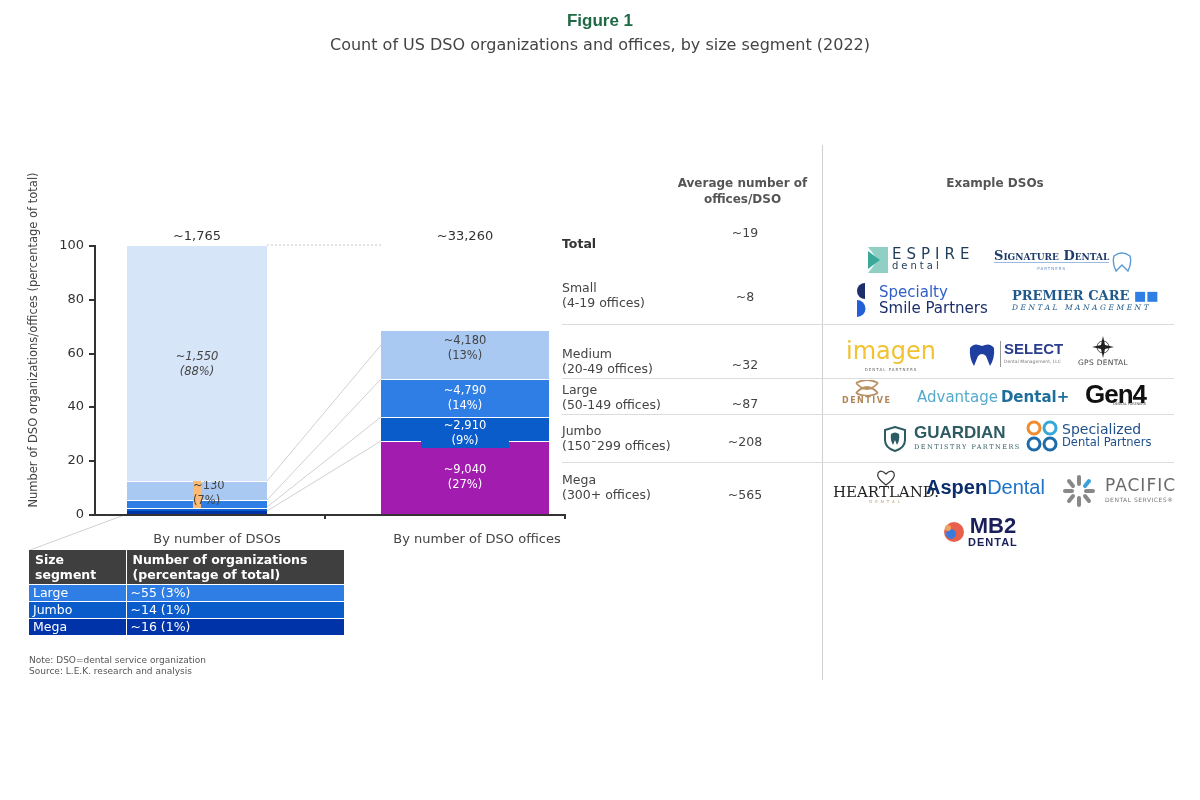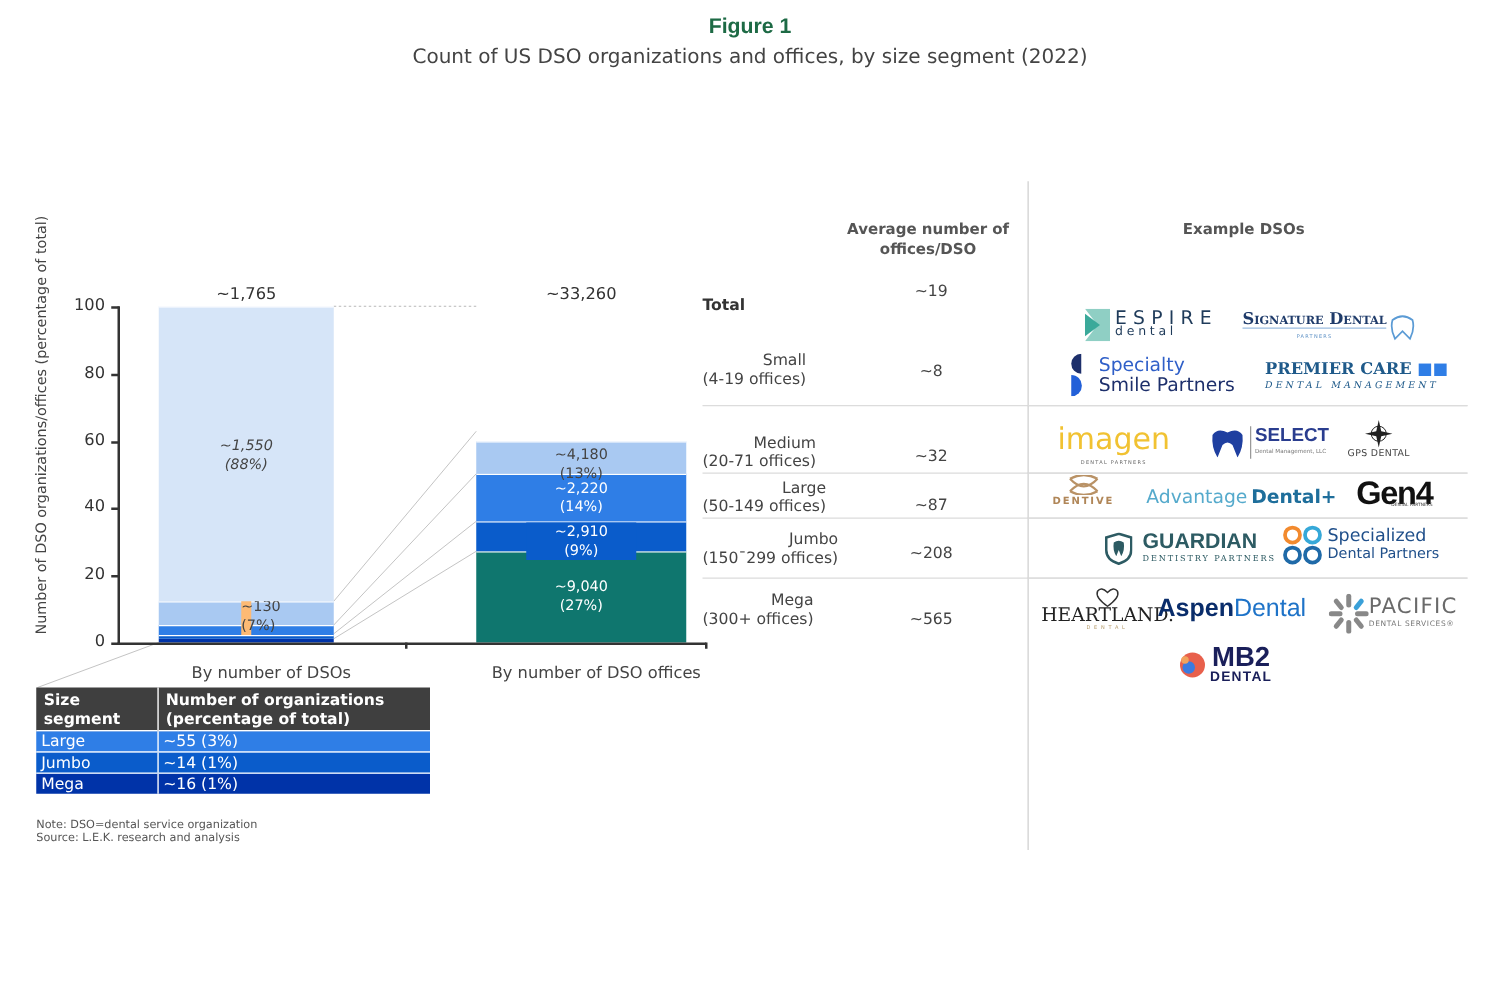--- a/index.html
+++ b/index.html
@@ -23,21 +23,21 @@
   .bar { position: absolute; display: flex; flex-direction: column-reverse; }
   .seg { width: 100%; border-top: 1px solid #ffffff; position: relative; }
   .seg-label { position: absolute; left: 0; right: 0; text-align: center; font-size: 11.5px; line-height: 15px; color: #444; }
   .seg-label.light { color: #ffffff; }
   .bar-total { position: absolute; text-align: center; font-size: 13px; color: #333; }
   .bar-cat { position: absolute; text-align: center; font-size: 13px; color: #444; top: 531px; }
 
   .connector { position: absolute; left: 0; top: 0; pointer-events: none; }
 
   .col-head { position: absolute; font-weight: bold; font-size: 12px; color: #555; text-align: center; line-height: 16px; }
-  .seg-row-label { position: absolute; left: 562px; font-size: 12.5px; line-height: 15px; color: #444; text-align: right; }
+  .seg-row-label { position: absolute; left: 562px; font-size: 12.5px; line-height: 15px; color: #444; }
   .seg-row-label.bold { font-weight: bold; color: #333; }
   .avg-val { position: absolute; left: 700px; width: 90px; text-align: center; font-size: 12.5px; color: #444; }
   .row-sep { position: absolute; left: 562px; height: 1px; background: #dcdcdc; }
   .v-divider { position: absolute; left: 822px; top: 145px; width: 1px; height: 535px; background: #cfcfcf; }
 
   .mini-table { position: absolute; left: 29px; top: 550px; width: 315px; border-collapse: collapse; font-size: 12.5px; }
   .mini-table th { background: #3f3f3f; color: #fff; text-align: left; font-weight: bold; padding: 2px 6px; line-height: 15px; vertical-align: middle; }
   .mini-table td { color: #fff; padding: 0 4px; line-height: 16px; border-top: 1px solid #fff; }
   .mini-table th + th, .mini-table td + td { border-left: 1px solid #fff; }
 
@@ -94,39 +94,39 @@
     <div class="seg-label" style="top:103px;font-style:italic;">
       <div>~1,550</div>
       <div>(88%)</div>
     </div>
   </div>
 </div>
 <div class="bar-cat" style="left:117px; width:200px;">By number of DSOs</div>
 
 <div class="bar-total" style="left:381px; width:168px; top:228px;">~33,260</div>
 <div class="bar" style="left:381px; top:245px; width:168px; height:269px;">
-  <div class="seg" style="height:73px; background:#0f766e;">
+  <div class="seg" style="height:73px; background:#a21caf;">
     <div class="seg-label light" style="top:20px;">
       <div>~9,040</div>
       <div>(27%)</div>
     </div>
   </div>
   <div class="seg" style="height:24px; background:#0a5ccb;">
     <div class="seg-label light" style="top:0px; left:40px; right:40px; background:#0a5ccb;">
       <div>~2,910</div>
       <div>(9%)</div>
     </div>
   </div>
   <div class="seg" style="height:38px; background:#2f7ee6;">
     <div class="seg-label light" style="top:3px;">
-      <div>~2,220</div>
+      <div>~4,790</div>
       <div>(14%)</div>
     </div>
   </div>
-  <div class="seg" style="height:26px; background:#a9c9f2;">
+  <div class="seg" style="height:49px; background:#a9c9f2;">
     <div class="seg-label" style="top:2px;">
       <div>~4,180</div>
       <div>(13%)</div>
     </div>
   </div>
 </div>
 <div class="bar-cat" style="left:377px; width:200px;">By number of DSO offices</div>
 
 <div class="y-axis"></div>
 <div class="x-axis"></div>
@@ -143,21 +143,21 @@
 
 <div class="seg-row-label" style="top:280px;">
   <div>Small</div>
   <div>(4-19 offices)</div>
 </div>
 <div class="avg-val" style="top:289px;">~8</div>
 <div class="row-sep" style="top:324px; width:612px;"></div>
 
 <div class="seg-row-label" style="top:346px;">
   <div>Medium</div>
-  <div>(20-71 offices)</div>
+  <div>(20-49 offices)</div>
 </div>
 <div class="avg-val" style="top:357px;">~32</div>
 <div class="row-sep" style="top:378px; width:612px;"></div>
 
 <div class="seg-row-label" style="top:382px;">
   <div>Large</div>
   <div>(50-149 offices)</div>
 </div>
 <div class="avg-val" style="top:396px;">~87</div>
 <div class="row-sep" style="top:414px; width:612px;"></div>
@@ -298,21 +298,21 @@
       <line x1="16" y1="2" x2="16" y2="9" stroke="#888"></line>
       <line x1="26" y1="6" x2="22" y2="11" stroke="#3aa0d8"></line>
       <line x1="30" y1="16" x2="23" y2="16" stroke="#888"></line>
       <line x1="26" y1="26" x2="22" y2="21" stroke="#888"></line>
       <line x1="16" y1="30" x2="16" y2="23" stroke="#888"></line>
       <line x1="6" y1="26" x2="10" y2="21" stroke="#888"></line>
       <line x1="2" y1="16" x2="9" y2="16" stroke="#888"></line>
       <line x1="6" y1="6" x2="10" y2="11" stroke="#888"></line>
     </g>
   </svg>
-  <div style="line-height:12px;">
+  <div style="margin-left:10px; line-height:12px;">
     <div style="font-size:17px; line-height:18px; color:#6a6a6a; letter-spacing:1px;">PACIFIC</div>
     <div style="font-size:6px; color:#777; letter-spacing:0.5px;">DENTAL SERVICES®</div>
   </div>
 </div>
 
 <div class="logo" style="left:942px; top:516px;">
   <svg width="22" height="22">
       <circle cx="12" cy="11" r="10" fill="#e8604c"></circle>
       <circle cx="9" cy="13" r="5" fill="#3b7be0"></circle>
       <circle cx="6" cy="7" r="3" fill="#f2a25c"></circle>

